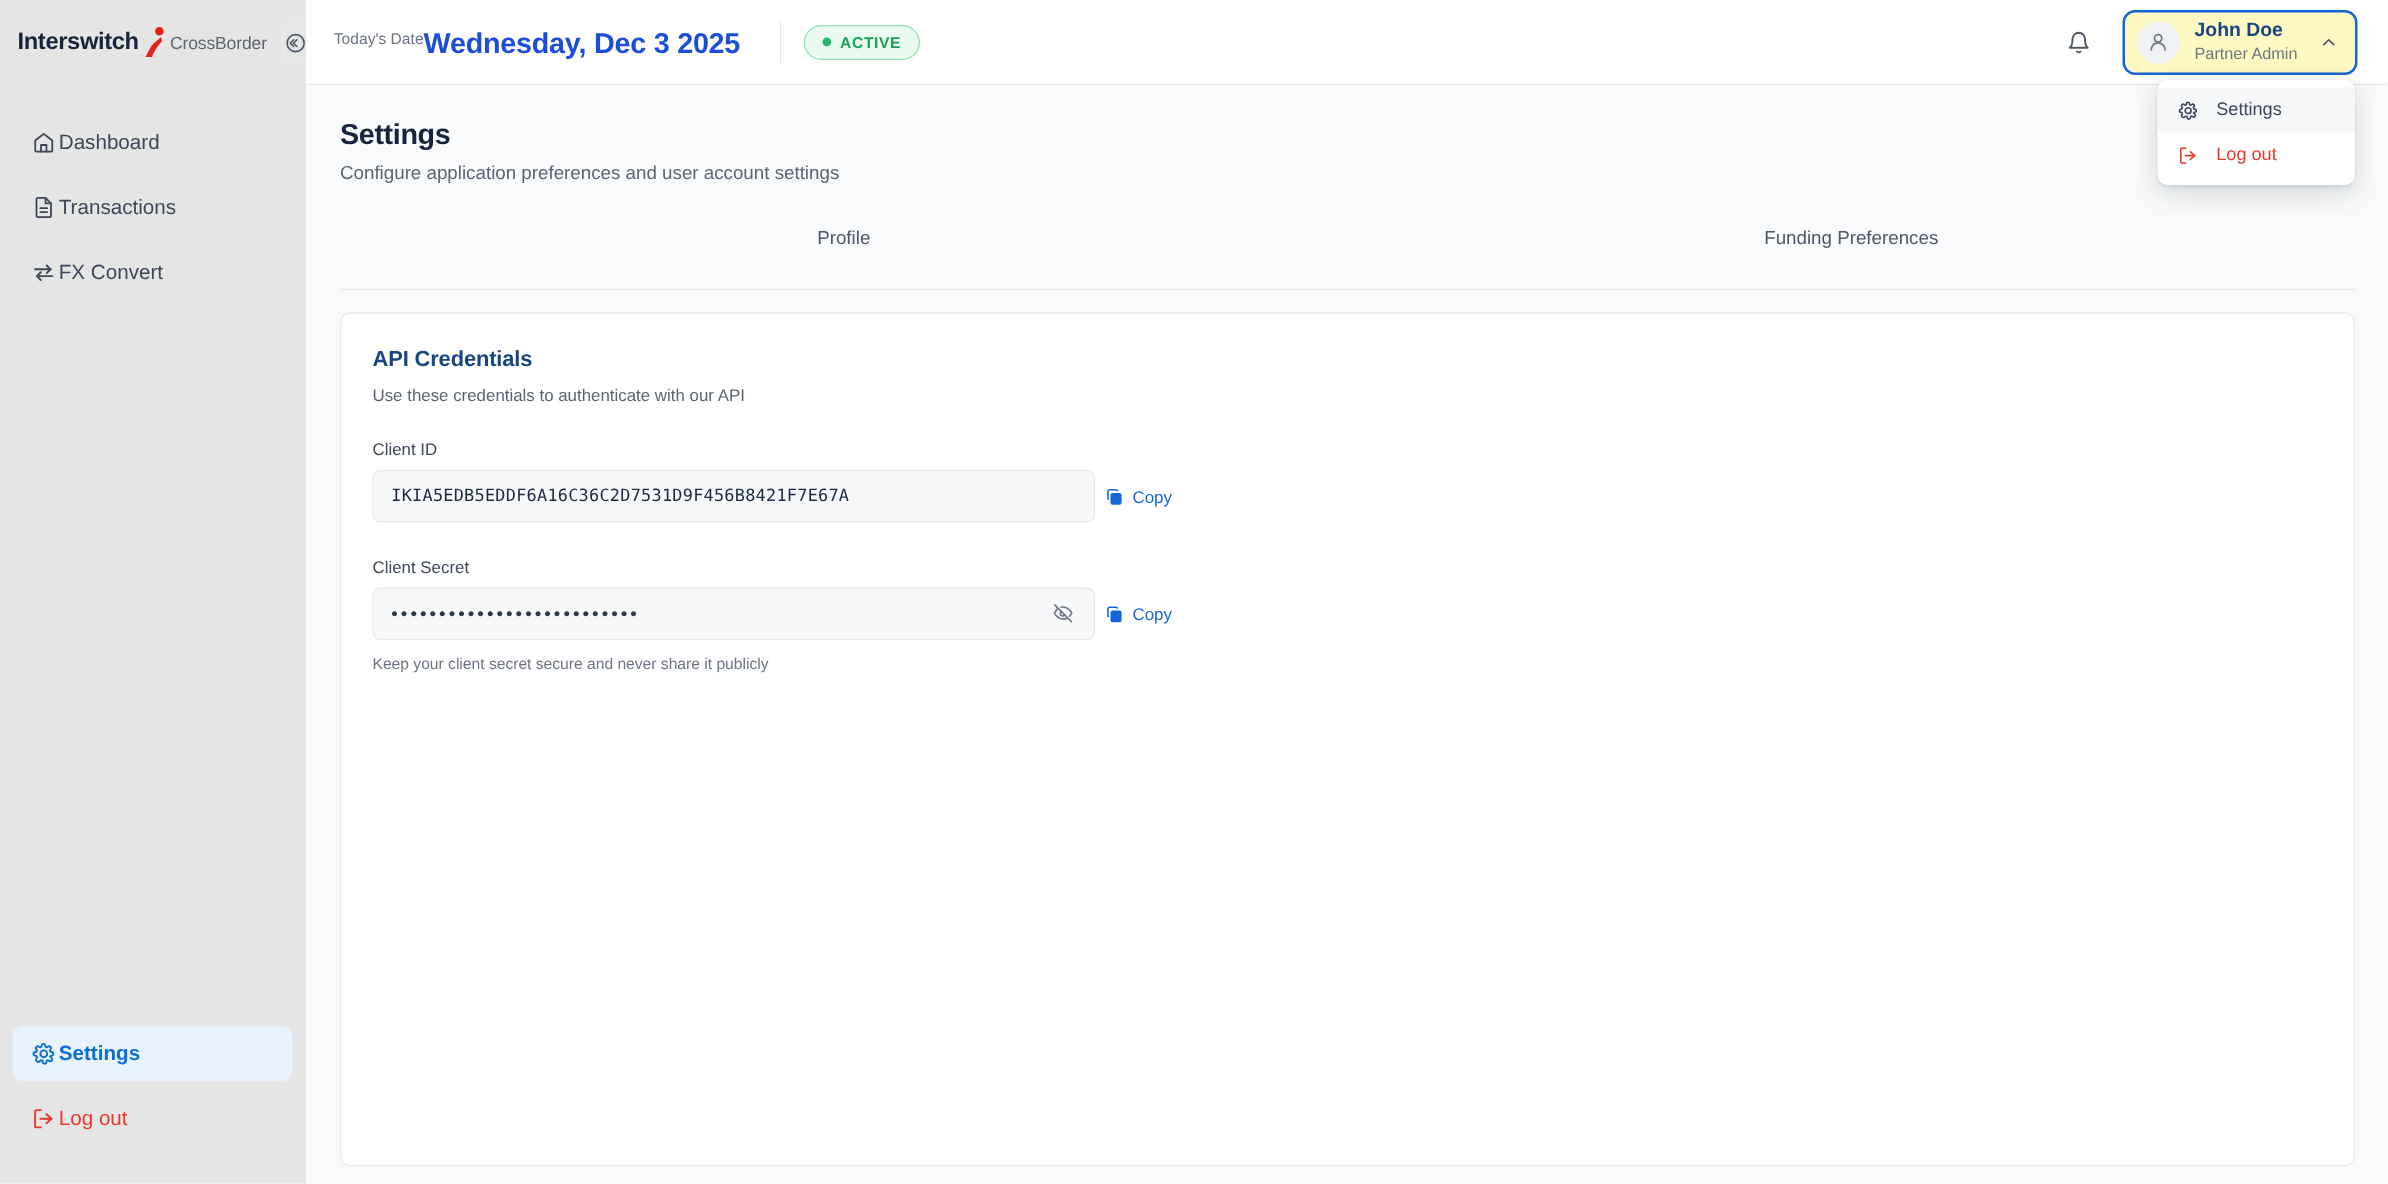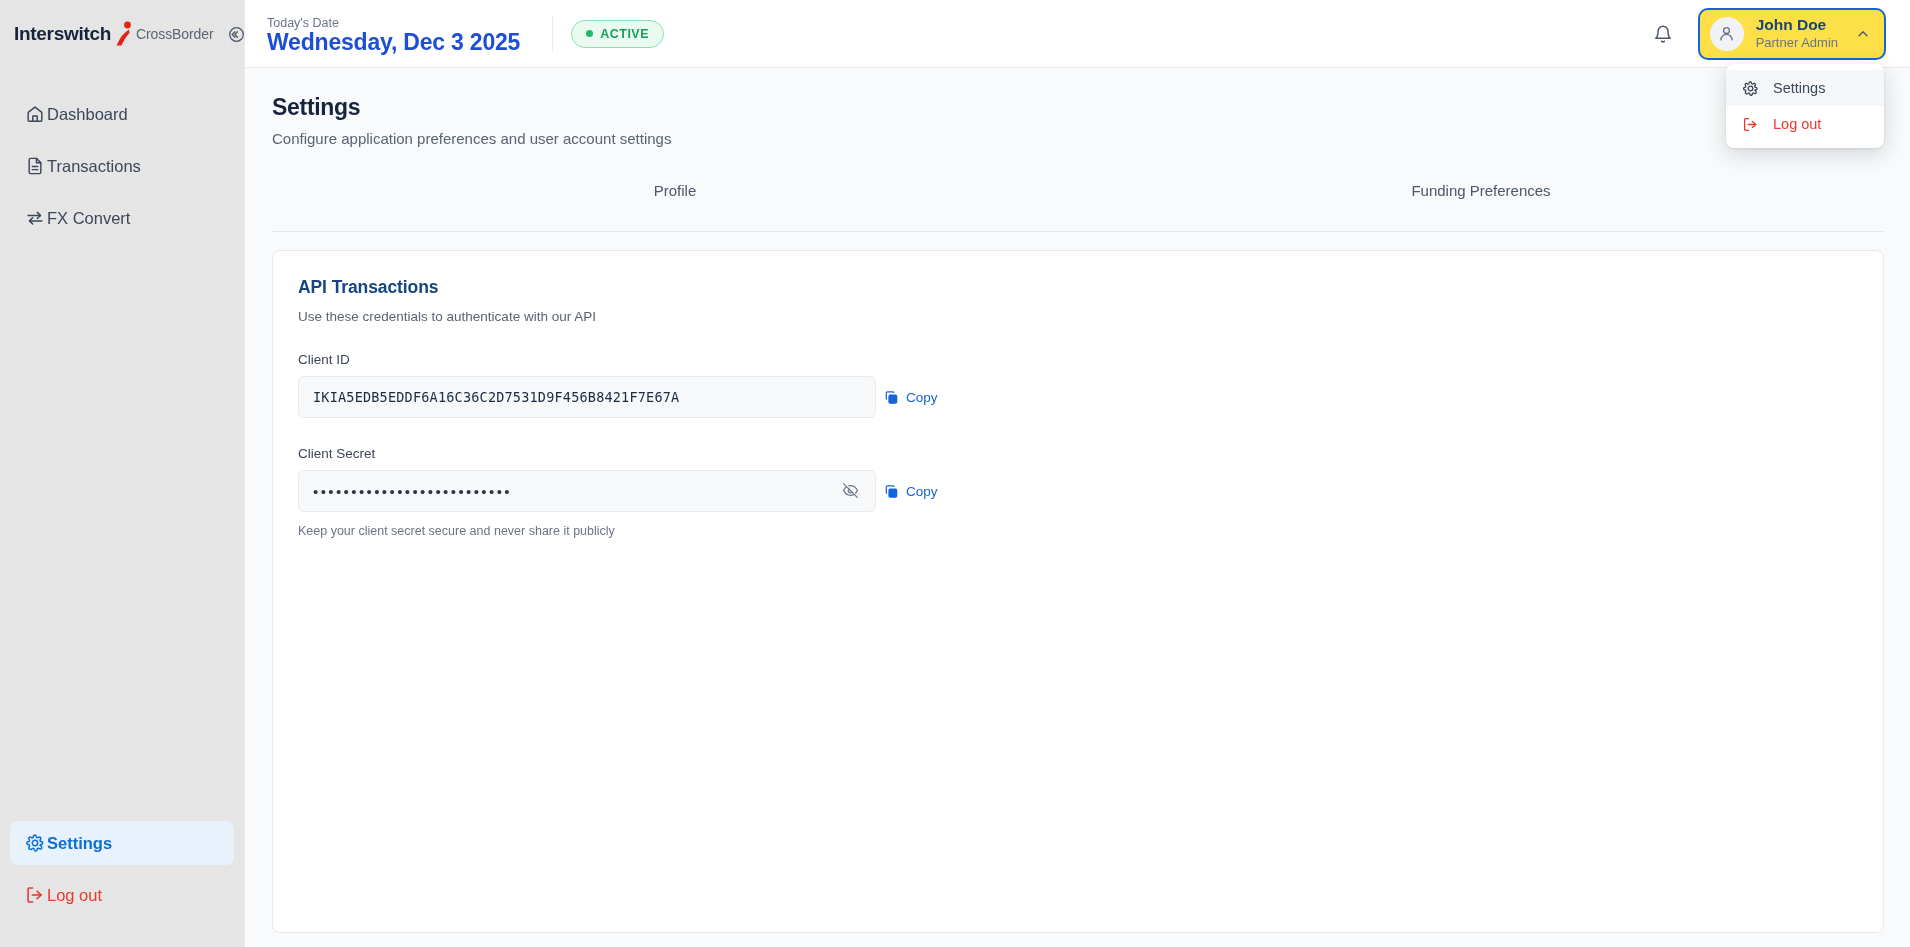--- a/index.html
+++ b/index.html
@@ -37,39 +37,39 @@
   .nav-bottom { padding-bottom: 22px; }
 
   
   .main { flex: 1; display: flex; flex-direction: column; min-width: 0; background: #f8fafb; }
 
   .topbar {
     height: 68px; background: #ffffff; border-bottom: 1px solid #e6eaee;
     display: flex; align-items: center; padding: 0 24px 0 22px; gap: 18px;
     position: relative; z-index: 5;
   }
-  .date-block { display: flex; flex-direction: column; justify-content: flex-end; }
+  .date-block { display: flex; flex-direction: row; justify-content: flex-end; }
   .date-label { font-size: 12.5px; color: #6c7583; line-height: 16px; }
   .date-value { font-size: 23px; color: #1d4ed8; font-weight: 700; line-height: 22px; letter-spacing: -0.2px; }
   .vdiv { width: 1px; height: 34px; background: #e6eaee; margin-left: 14px; }
   .badge-active {
     display: inline-flex; align-items: center; gap: 7px;
     height: 28px; padding: 0 14px; border-radius: 14px;
     background: #eafaf0; border: 1px solid #8fe0b0; color: #18a05a;
     font-size: 12.5px; font-weight: 700; letter-spacing: 0.5px;
   }
   .dot { width: 7px; height: 7px; border-radius: 50%; background: #22b96b; }
   .spacer { flex: 1; }
 
   .bell { width: 26px; height: 26px; display: flex; align-items: center; justify-content: center; cursor: pointer; }
 
   .user-chip {
     display: flex; align-items: center; gap: 12px;
     height: 52px; padding: 0 14px 0 10px;
-    border: 2px solid #1565d8; border-radius: 10px; background: #fde047;
+    border: 2px solid #1565d8; border-radius: 10px; background: #fef9c3;
     cursor: pointer; margin-left: 4px;
   }
   .avatar { width: 34px; height: 34px; border-radius: 50%; background: #f0f2f5; display: flex; align-items: center; justify-content: center; }
   .user-name { font-size: 15.5px; color: #16457f; font-weight: 700; line-height: 18px; }
   .user-role { font-size: 13px; color: #6c7583; line-height: 17px; }
 
   .user-menu {
     position: absolute; top: 64px; right: 26px; width: 158px;
     background: #fff; border-radius: 8px;
     box-shadow: 0 6px 22px rgba(16,24,40,0.16), 0 1px 3px rgba(16,24,40,0.08);
@@ -265,21 +265,21 @@
     <div class="content">
       <h1 class="page-title">Settings</h1>
       <p class="page-sub">Configure application preferences and user account settings</p>
 
       <div class="tabs">
         <div class="tab">Profile</div>
         <div class="tab">Funding Preferences</div>
       </div>
 
       <section class="card">
-        <h2 class="card-title">API Transactions</h2>
+        <h2 class="card-title">API Credentials</h2>
         <p class="card-sub">Use these credentials to authenticate with our API</p>
 
         <div class="field-label">Client ID</div>
         <div class="field-row">
           <div class="field-box">
             <span class="mono">IKIA5EDB5EDDF6A16C36C2D7531D9F456B8421F7E67A</span>
           </div>
           <button class="copy-btn">
             <span style="display:flex">
               <svg width="15" height="15" viewBox="0 0 18 18" fill="none" stroke="#1565d8" stroke-width="1.5" stroke-linejoin="round">

